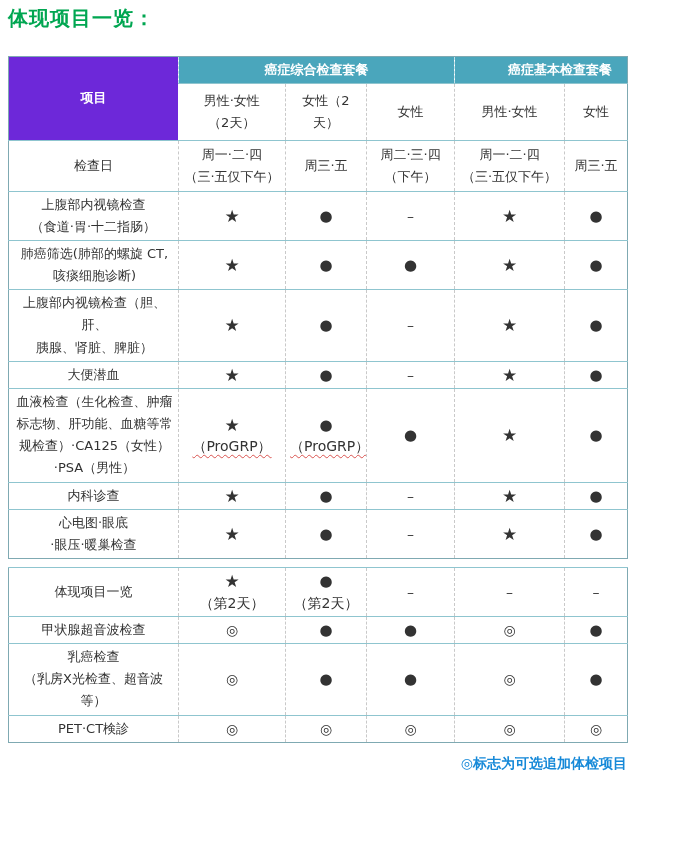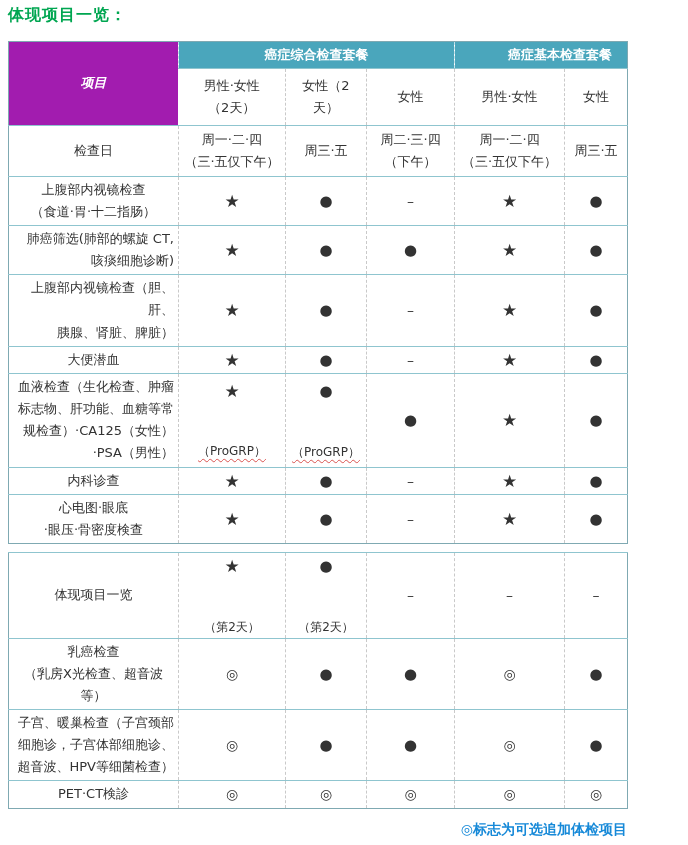--- a/index.html
+++ b/index.html
@@ -3,22 +3,22 @@
 <meta charset="utf-8">
 <style>
   html,body{margin:0;padding:0;background:#fff;}
   body{
     width:688px;height:845px;overflow:hidden;
     font-family:"DejaVu Sans","Liberation Sans",sans-serif;
     color:#333;
   }
   .page{padding:3px 8px 0 8px;}
   .title{
-    margin:2px 0 15px 0;
-    font-size:16px;font-weight:bold;
+    margin:2px 0 24px 0;
+    font-size:20px;font-weight:bold;
     letter-spacing:1px;
   }
   table.tbl{
     border-collapse:collapse;table-layout:fixed;width:619px;
     border:1px solid #7fa9b2;
   }
   table.tbl2{margin-top:8px;}
   .tbl th,.tbl td{
     border-top:1px solid #8fc5cf;
     border-left:1px dashed #c9c9c9;
@@ -32,28 +32,28 @@
   .tbl th:first-child,.tbl td:first-child{border-left:none;}
   .tbl thead tr:first-child th{border-top:none;}
   th.corner,th.group{
     color:#fff;font-weight:bold;
   }
   th.group{height:22px;line-height:1.3;padding:2px;border-left:1px dashed #bfe0e8;}
   tr.sub-row th{
     background:#fff;color:#333;font-weight:normal;height:52px;
   }
   td.label{height:auto;}
-  td.al-left{text-align:right;padding-left:6px;margin-left:17px;}
+  td.al-left{text-align:center;padding-left:6px;margin-left:17px;}
   tr.schedule-row td{height:46px;}
   .mk{display:block;}
   .mk-star{font-size:17px;line-height:1.3;}
   .mk-dot{font-size:15px;line-height:1.5;}
   .mk-opt{font-size:14px;line-height:1.6;}
   .mk-dash{font-size:14px;line-height:1.6;color:#444;}
-  .note{display:block;font-size:12px;line-height:1.5;margin-top:40px;}
+  .note{display:block;font-size:14px;line-height:1.5;}
   .wavy{
     text-decoration:underline;
     text-decoration-style:wavy;
     text-decoration-color:#d9534f;
     text-decoration-thickness:1px;
     text-underline-offset:3px;
   }
   .footer{
     width:619px;
     margin-top:12px;
@@ -71,21 +71,21 @@
     <colgroup>
       <col style="width:170px">
         <col style="width:107px">
         <col style="width:81px">
       <col style="width:88px">
         <col style="width:110px">
         <col style="width:63px">
     </colgroup>
     <thead>
       <tr>
-        <th class="corner" rowspan="2" style="background: #a21caf; font-style: italic;">项目</th>
+        <th class="corner" rowspan="2" style="background: #6d28d9;">项目</th>
         <th class="group" colspan="3" style="background: rgb(74, 166, 188); text-align: center;">癌症综合检查套餐</th>
         <th class="group" colspan="2" style="background: rgb(74, 166, 188); padding-left: 40px;">癌症基本检查套餐</th>
       </tr>
       <tr class="sub-row" id="sub-row">
           <th>男性·女性
 （2天）</th>
           <th>女性（2天）</th>
           <th>女性</th>
           <th>男性·女性</th>
           <th>女性</th>
@@ -152,21 +152,21 @@
         <tr>
           <td class="label">内科诊查</td>
           <td><span class="mk mk-star">★</span></td>
           <td><span class="mk mk-dot">●</span></td>
           <td><span class="mk mk-dash">–</span></td>
           <td><span class="mk mk-star">★</span></td>
           <td><span class="mk mk-dot">●</span></td>
         </tr>
         <tr>
           <td class="label">心电图·眼底
-·眼压·骨密度検查</td>
+·眼压·暖巢检查</td>
           <td><span class="mk mk-star">★</span></td>
           <td><span class="mk mk-dot">●</span></td>
           <td><span class="mk mk-dash">–</span></td>
           <td><span class="mk mk-star">★</span></td>
           <td><span class="mk mk-dot">●</span></td>
         </tr>
       </tbody>
   </table>
 
   <table class="tbl tbl2">
@@ -181,40 +181,38 @@
     <tbody id="body-2">
         <tr>
           <td class="label">体现项目一览</td>
           <td><span class="mk mk-star">★</span><span class="note">（第2天）</span></td>
           <td><span class="mk mk-dot">●</span><span class="note">（第2天）</span></td>
           <td><span class="mk mk-dash">–</span></td>
           <td><span class="mk mk-dash">–</span></td>
           <td><span class="mk mk-dash">–</span></td>
         </tr>
         <tr>
+          <td class="label">甲状腺超音波检查</td>
+          <td><span class="mk mk-opt">◎</span></td>
+          <td><span class="mk mk-dot">●</span></td>
+          <td><span class="mk mk-dot">●</span></td>
+          <td><span class="mk mk-opt">◎</span></td>
+          <td><span class="mk mk-dot">●</span></td>
+        </tr>
+        <tr>
           <td class="label">乳癌检查
 （乳房X光检查、超音波
 等）</td>
           <td><span class="mk mk-opt">◎</span></td>
           <td><span class="mk mk-dot">●</span></td>
           <td><span class="mk mk-dot">●</span></td>
           <td><span class="mk mk-opt">◎</span></td>
           <td><span class="mk mk-dot">●</span></td>
         </tr>
         <tr>
-          <td class="label al-left">子宫、暖巢检查（子宫颈部
-细胞诊，子宫体部细胞诊、
-超音波、HPV等细菌检查）</td>
-          <td><span class="mk mk-opt">◎</span></td>
-          <td><span class="mk mk-dot">●</span></td>
-          <td><span class="mk mk-dot">●</span></td>
-          <td><span class="mk mk-opt">◎</span></td>
-          <td><span class="mk mk-dot">●</span></td>
-        </tr>
-        <tr>
           <td class="label">PET·CT検診</td>
           <td><span class="mk mk-opt">◎</span></td>
           <td><span class="mk mk-opt">◎</span></td>
           <td><span class="mk mk-opt">◎</span></td>
           <td><span class="mk mk-opt">◎</span></td>
           <td><span class="mk mk-opt">◎</span></td>
         </tr>
       </tbody>
   </table>
 

